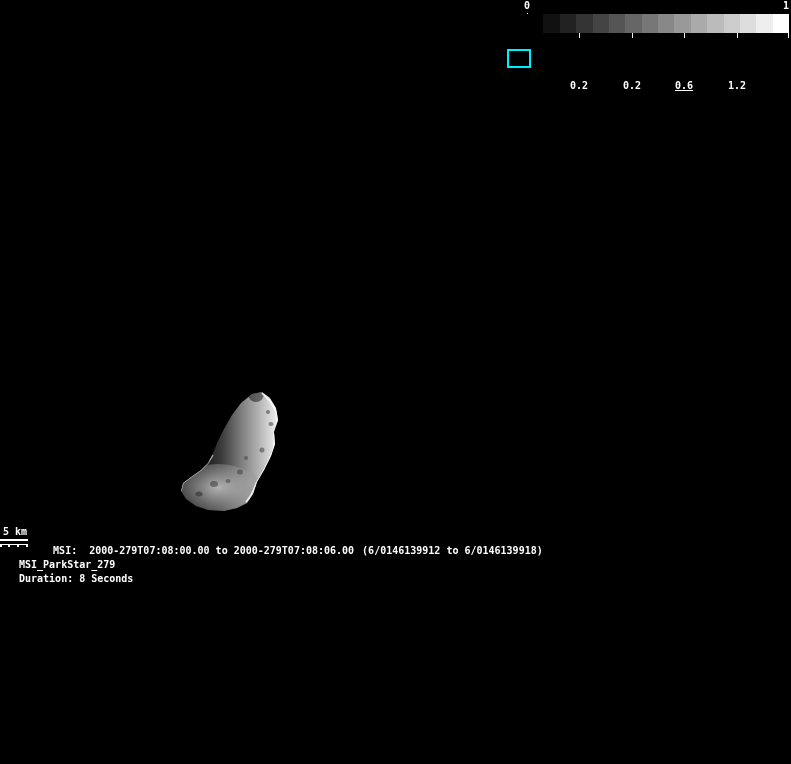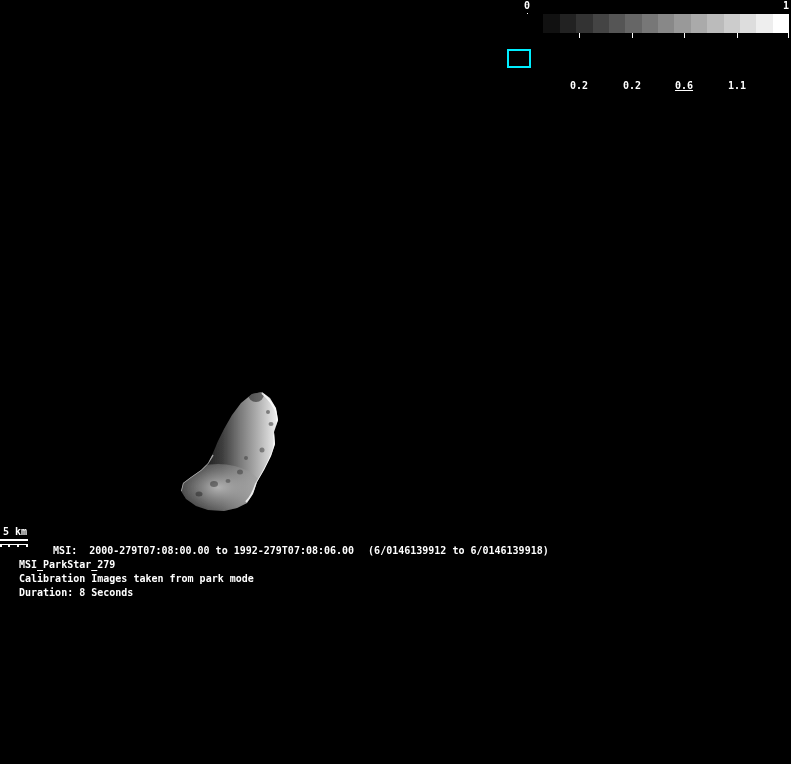--- a/index.html
+++ b/index.html
@@ -28,21 +28,21 @@
   
   #scalebar{position:absolute;left:0;top:526px;width:30px;}
   #scalebar-label{position:absolute;left:3px;top:0;}
   #sb-line1{position:absolute;left:0;top:13px;width:28px;height:2px;background:#fff;}
   #sb-line2{position:absolute;left:0;top:18px;width:28px;height:1px;background:#fff;}
   .sb-nub{position:absolute;top:19px;width:2px;height:2px;background:#fff;}
 
   
   #status-line{position:absolute;left:29px;top:534px;}
   #status-range{padding-left:12px;}
-  #status-sclk{padding-left:14px;}
+  #status-sclk{padding-left:8px;}
 
   
   #info-block{position:absolute;left:19px;top:558px;}
   #info-block .info-line{line-height:14px;height:14px;}
 </style>
 </head>
 <body>
 
 <div id="screen">
 
@@ -70,21 +70,21 @@
       </div>
     <div id="cb-right-tick"></div>
     <div id="cb-scale">
         <div class="cb-tick" style="left: 52px;"></div>
         <div class="cb-ticklabel mono" style="left: 52px;">0.2</div>
         <div class="cb-tick" style="left: 105px;"></div>
         <div class="cb-ticklabel mono" style="left: 105px;">0.2</div>
         <div class="cb-tick" style="left: 157px;"></div>
         <div class="cb-ticklabel mono" style="left: 157px; text-decoration: underline;">0.6</div>
         <div class="cb-tick" style="left: 210px;"></div>
-        <div class="cb-ticklabel mono" style="left: 210px;">1.1</div>
+        <div class="cb-ticklabel mono" style="left: 210px;">1.2</div>
       </div>
   </div>
 
   <div id="selection-box" style="border-color: rgb(0, 238, 255);"></div>
 
   <svg id="asteroid-svg" width="110" height="130" viewBox="0 0 110 130">
     <defs>
       <linearGradient id="bodyGrad" x1="0" y1="0" x2="1" y2="0">
         <stop offset="0" stop-color="#060606"></stop>
         <stop offset="0.22" stop-color="#191919"></stop>
@@ -133,22 +133,21 @@
     <span id="scalebar-label" class="mono">5 km</span>
     <div id="sb-line1"></div>
     <div id="sb-line2"></div>
     <div class="sb-nub" style="left:0"></div>
     <div class="sb-nub" style="left:8px"></div>
     <div class="sb-nub" style="left:17px"></div>
     <div class="sb-nub" style="left:26px"></div>
   </div>
 
   <div id="status-line" class="mono">
-    <span id="status-instrument">MSI:</span><span id="status-range">2000-279T07:08:00.00 to 1992-279T07:08:06.00</span><span id="status-sclk">(6/0146139912 to 6/0146139918)</span>
+    <span id="status-instrument">MSI:</span><span id="status-range">2000-279T07:08:00.00 to 2000-279T07:08:06.00</span><span id="status-sclk">(6/0146139912 to 6/0146139918)</span>
   </div>
 
   <div id="info-block">
     <div class="mono info-line">MSI_ParkStar_279</div>
-    <div class="mono info-line">Calibration Images taken from park mode</div>
     <div class="mono info-line">Duration: 8 Seconds</div>
   </div>
 
 </div>
 
 </body></html>

